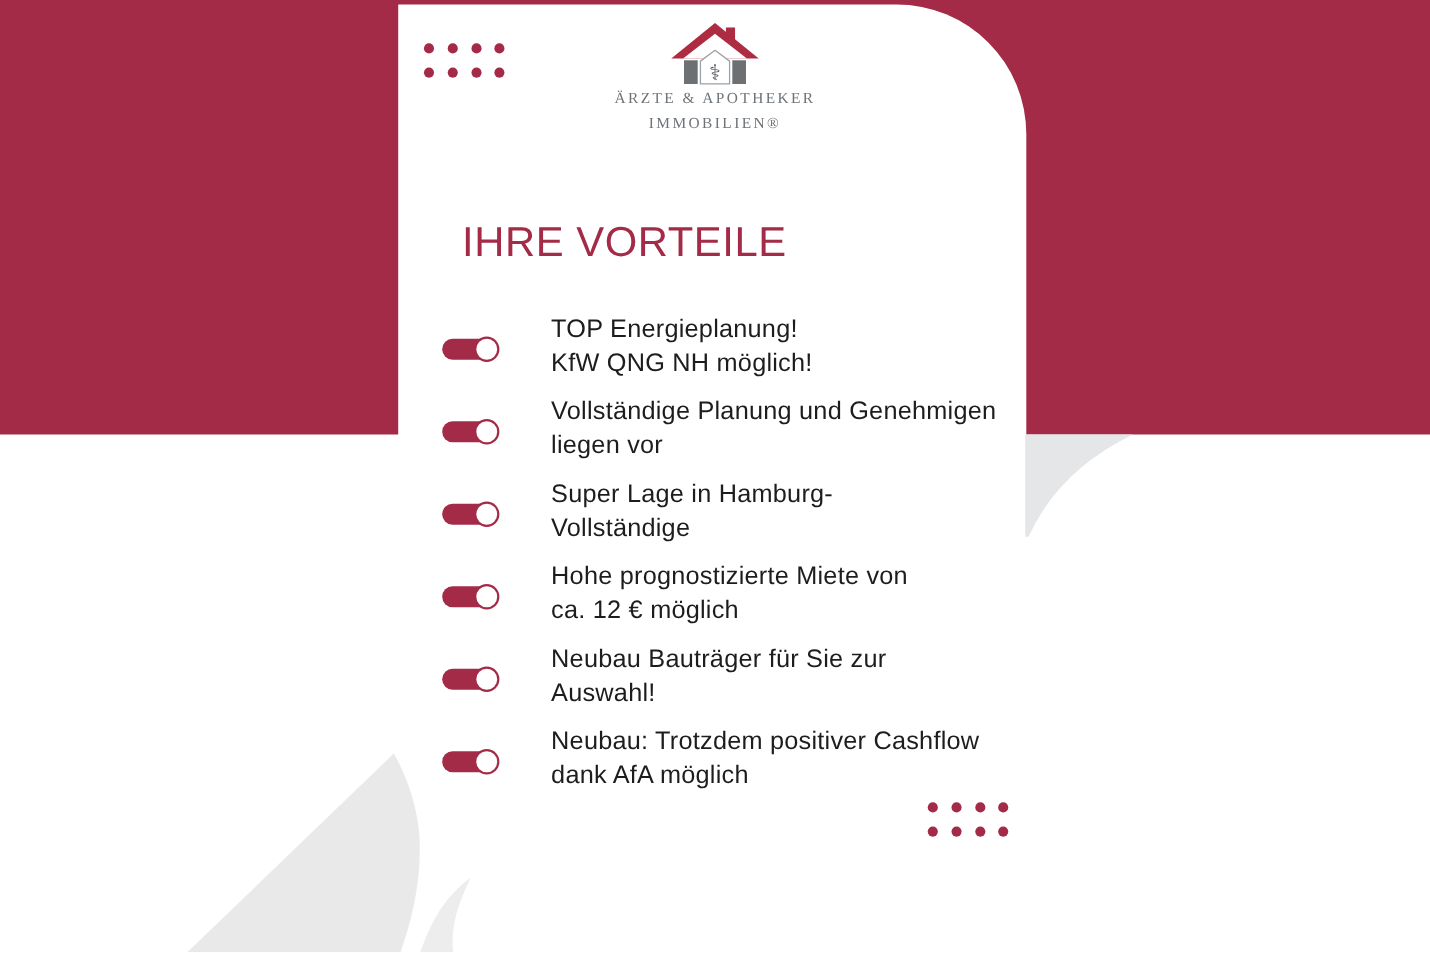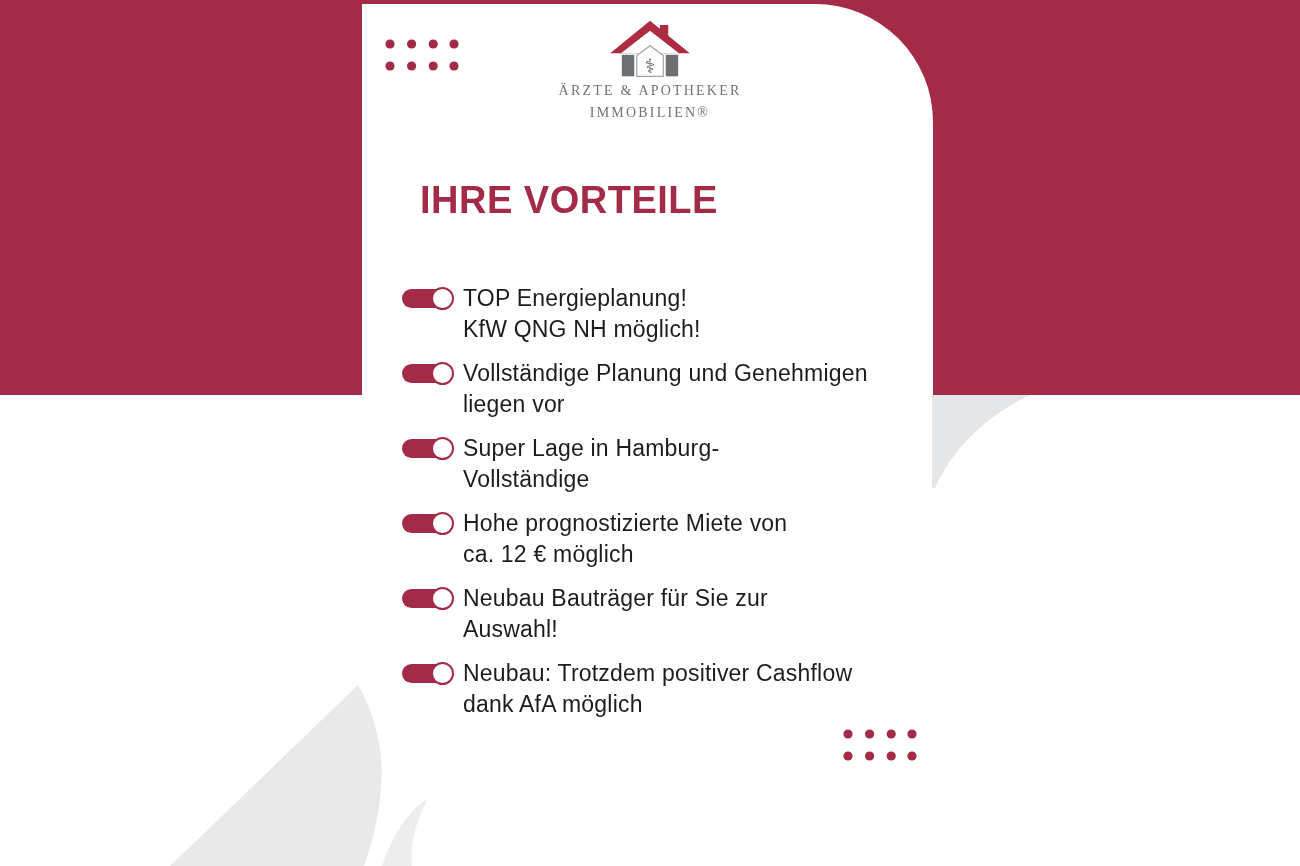--- a/index.html
+++ b/index.html
@@ -31,25 +31,25 @@
   .dot-grid.top-left{left:384px;top:38px;}
   .dot-grid.bottom-right{left:842px;top:728px;}
   .logo-wrap{position:absolute;left:500px;top:20px;width:300px;text-align:center;}
   .logo-icon{display:block;margin:0 auto;}
   .brand-line{
     font-family:"Liberation Serif", serif;
     color:var(--logo_text);
     font-size:14px;letter-spacing:2.2px;line-height:19px;margin-top:3px;white-space:nowrap;
   }
   .page-title{
-    position:absolute;left:420px;top:179px;
-    color:var(--crimson);font-size:38px;font-weight:700;letter-spacing:0.5px;white-space:nowrap;
+    position:absolute;left:420px;top:200px;
+    color:var(--crimson);font-size:38px;font-weight:400;letter-spacing:0.5px;white-space:nowrap;
   }
   .benefit-list{position:absolute;left:402px;top:283px;}
-  .benefit-item{display:flex;align-items:flex-start;margin-bottom:13px;}
+  .benefit-item{display:flex;align-items:center;margin-bottom:13px;gap:38px;}
   .toggle{
     position:relative;display:inline-block;flex:0 0 auto;
     width:49px;height:19px;border-radius:10px;background:var(--crimson);
     margin-top:6px;margin-right:12px;
   }
   .toggle .knob{
     position:absolute;right:-3px;top:-2px;width:23px;height:23px;box-sizing:border-box;
     background:#ffffff;border:2.5px solid var(--crimson);border-radius:50%;
   }
   .benefit-text{color:var(--text);font-size:23px;line-height:31px;letter-spacing:0.2px;}

